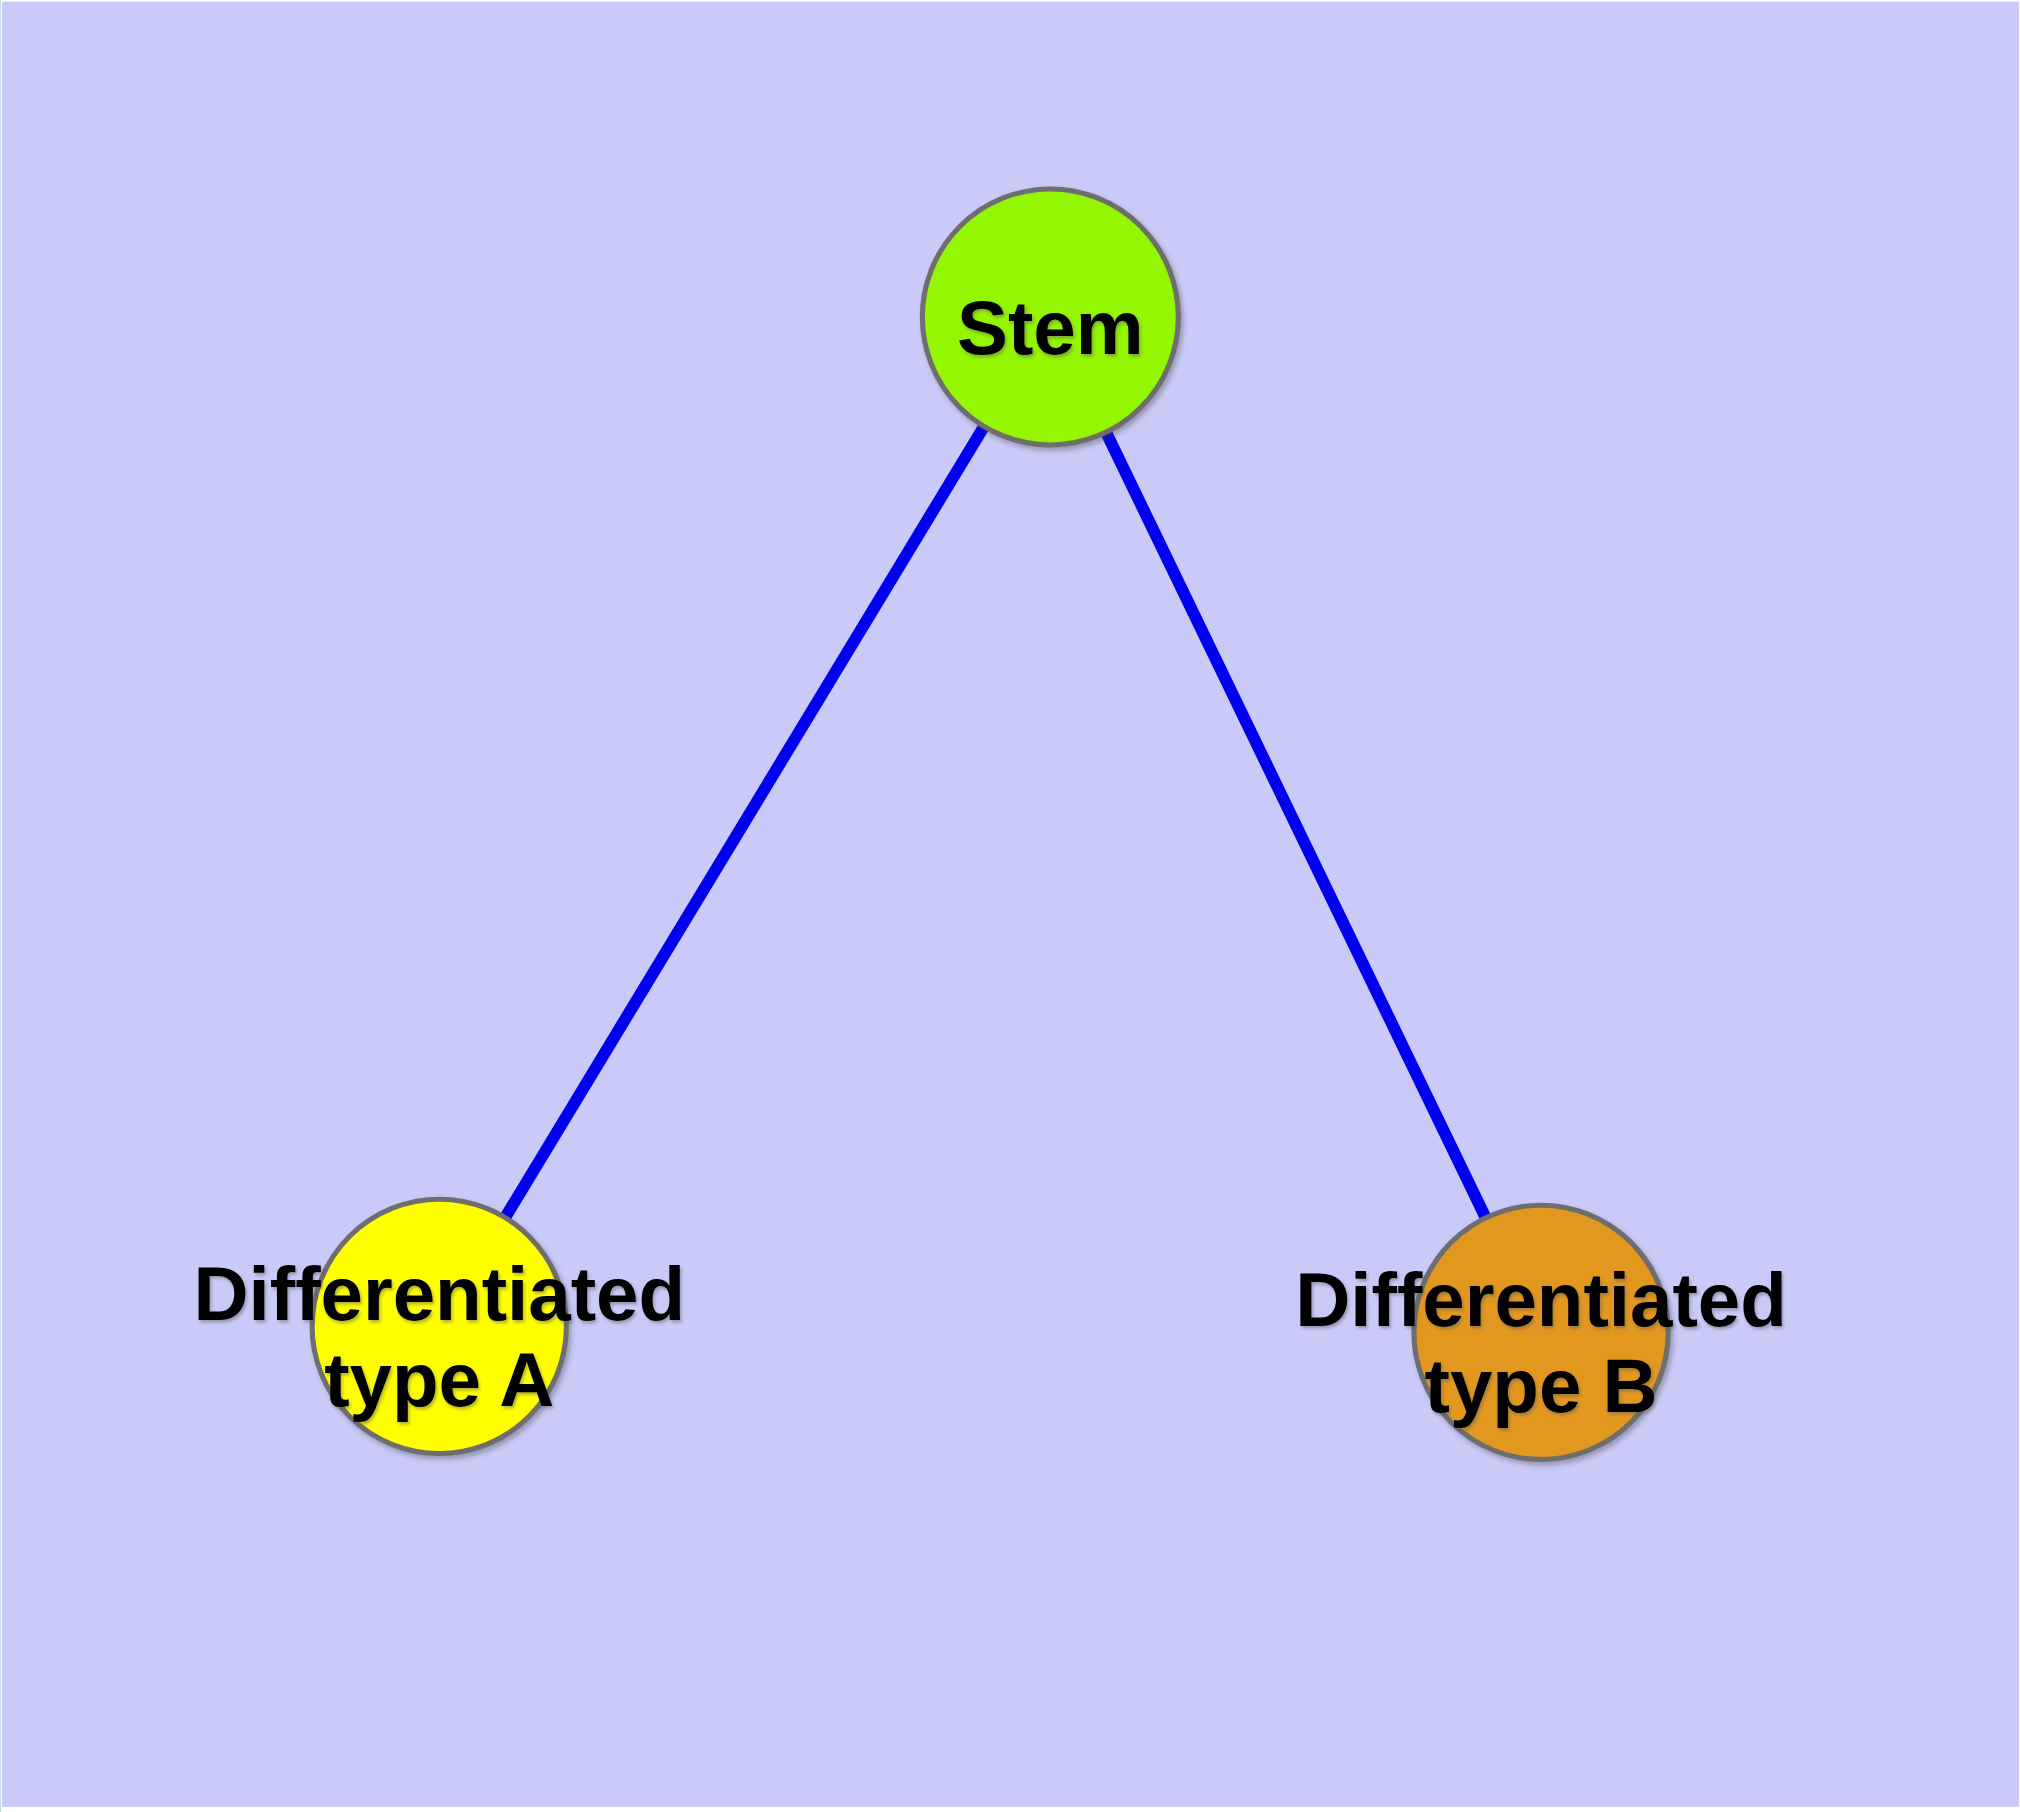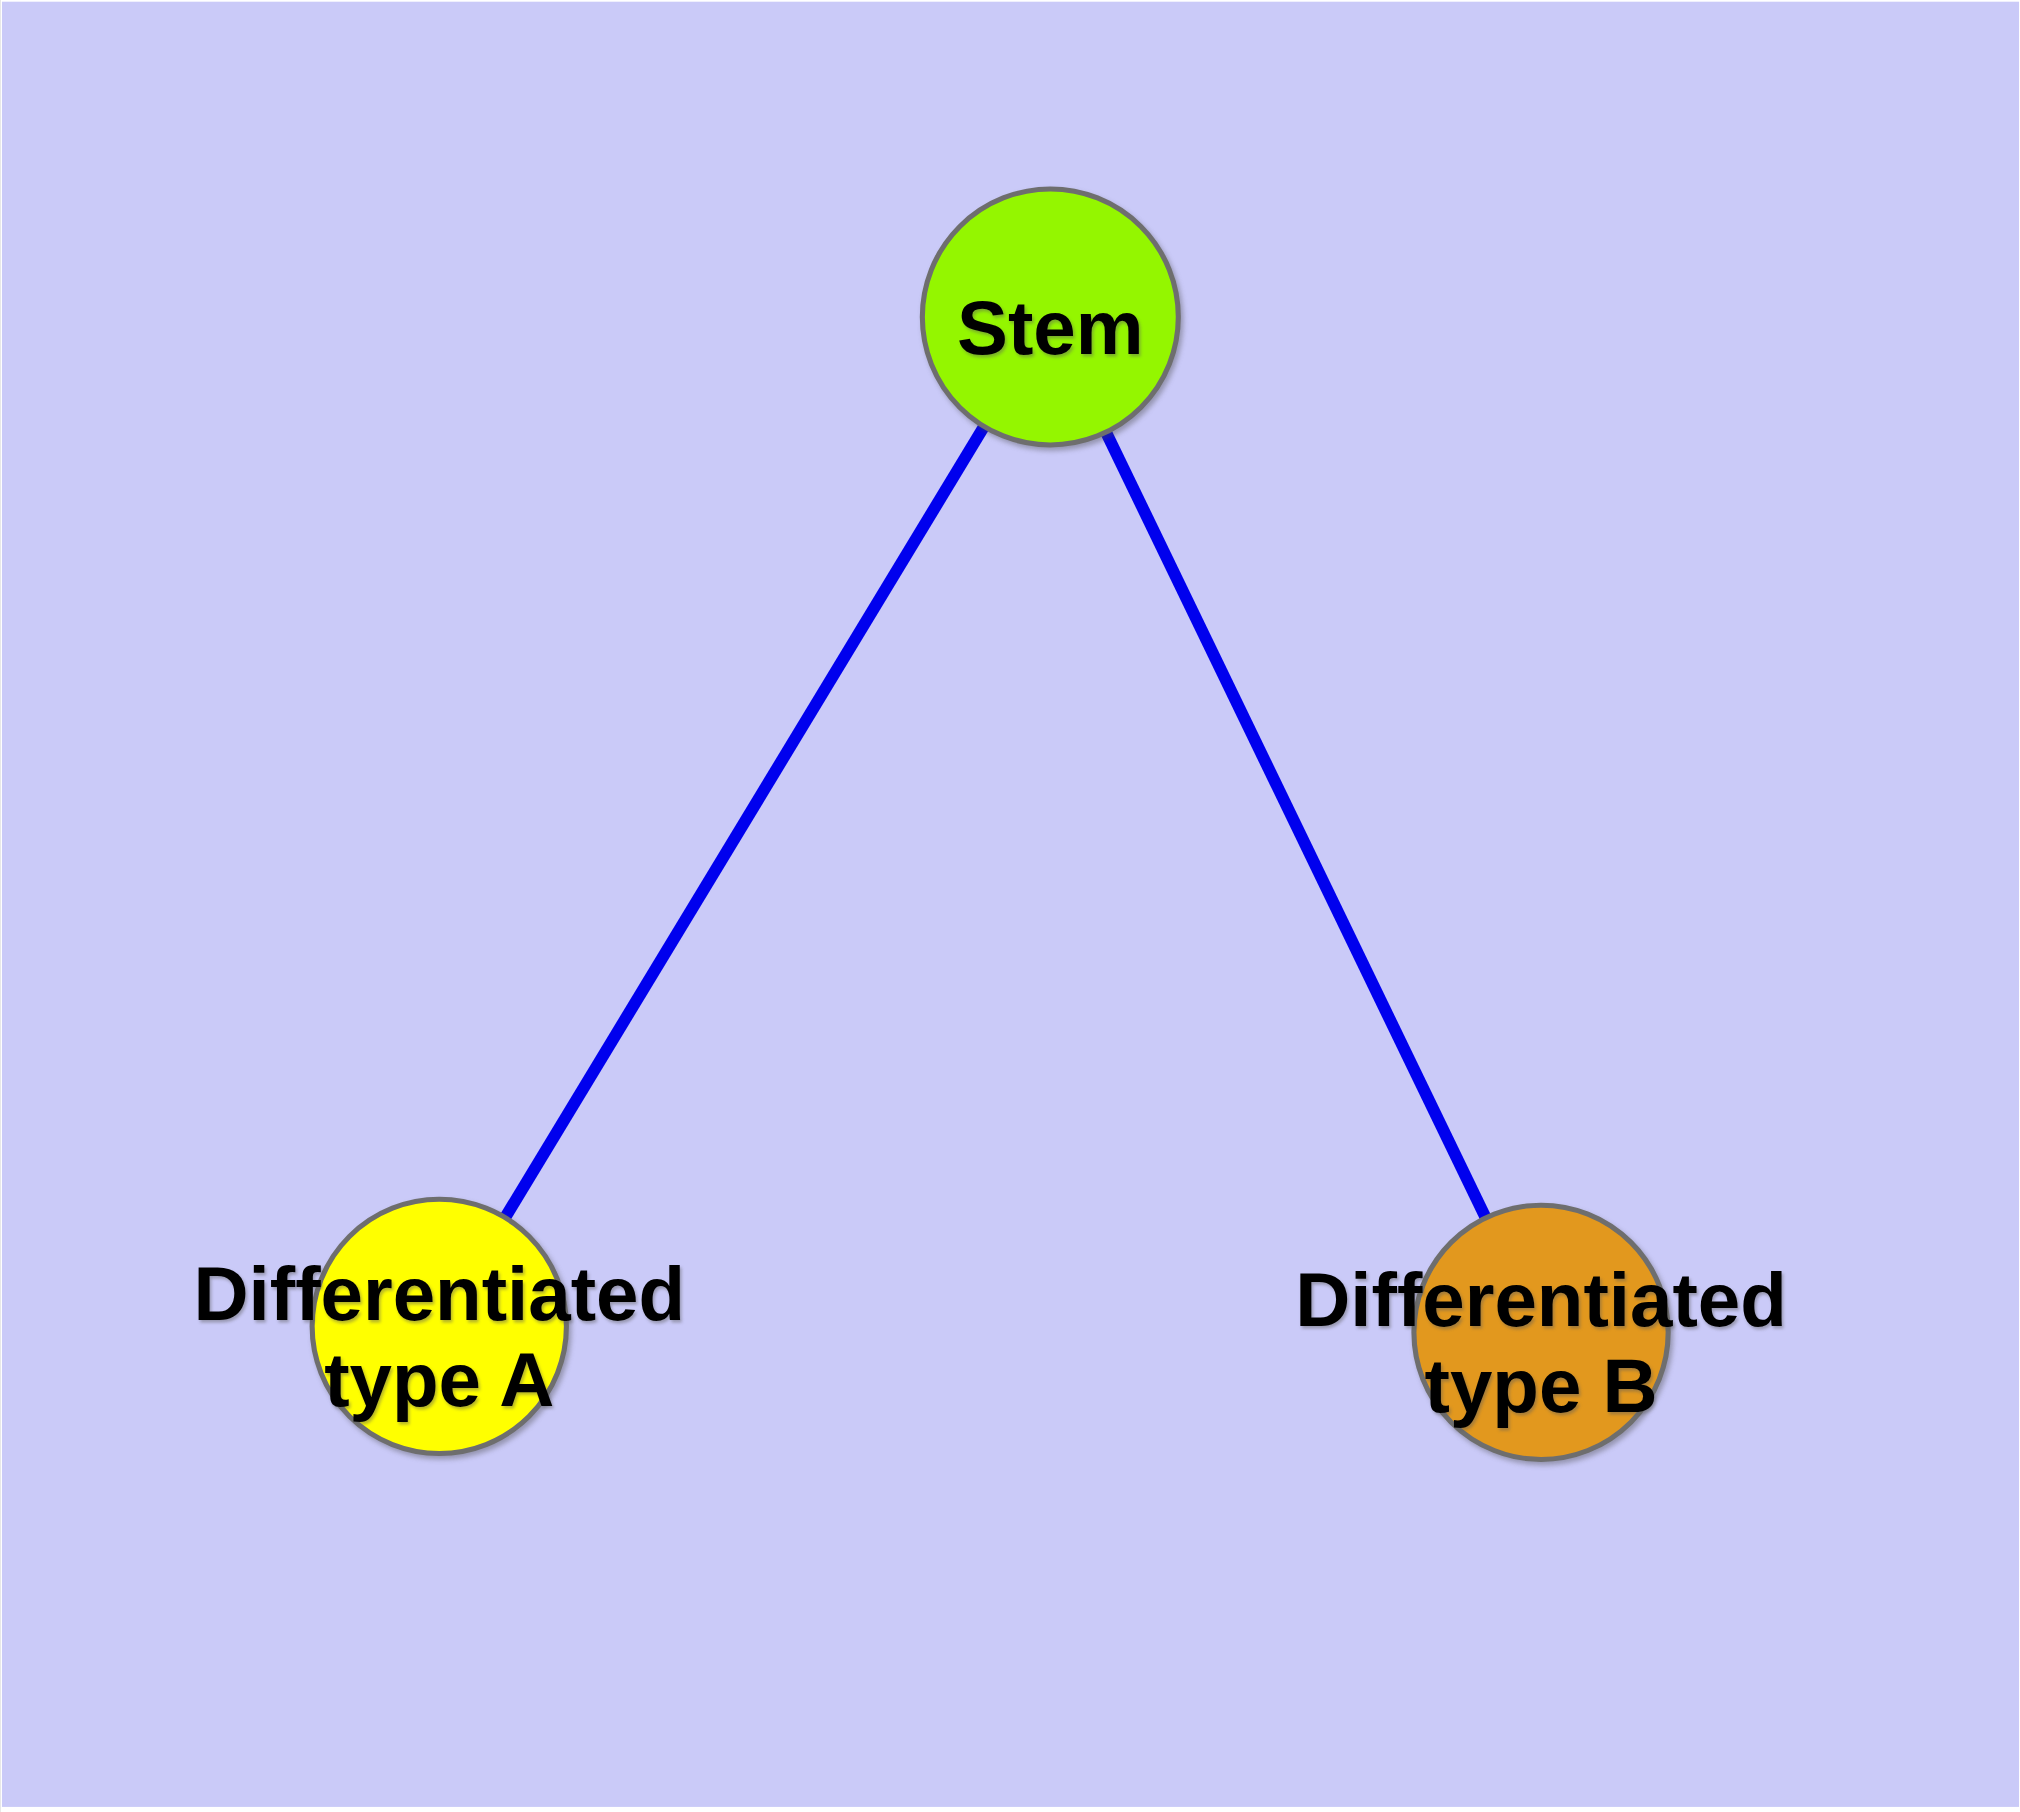--- a/index.html
+++ b/index.html
@@ -5,21 +5,21 @@
   html, body {
     margin: 0;
     padding: 0;
     background: #ffffff;
     font-family: "Liberation Sans", sans-serif;
   }
   .stage {
     position: relative;
     width: 2021px;
     height: 1812px;
-    background: #a3a3a3;
+    background: #0f766e;
     overflow: hidden;
   }
   svg.graph {
     display: block;
     width: 100%;
     height: 100%;
   }
   .node-circle {
     filter: drop-shadow(3px 4px 3px rgba(70,70,70,0.40));
   }

